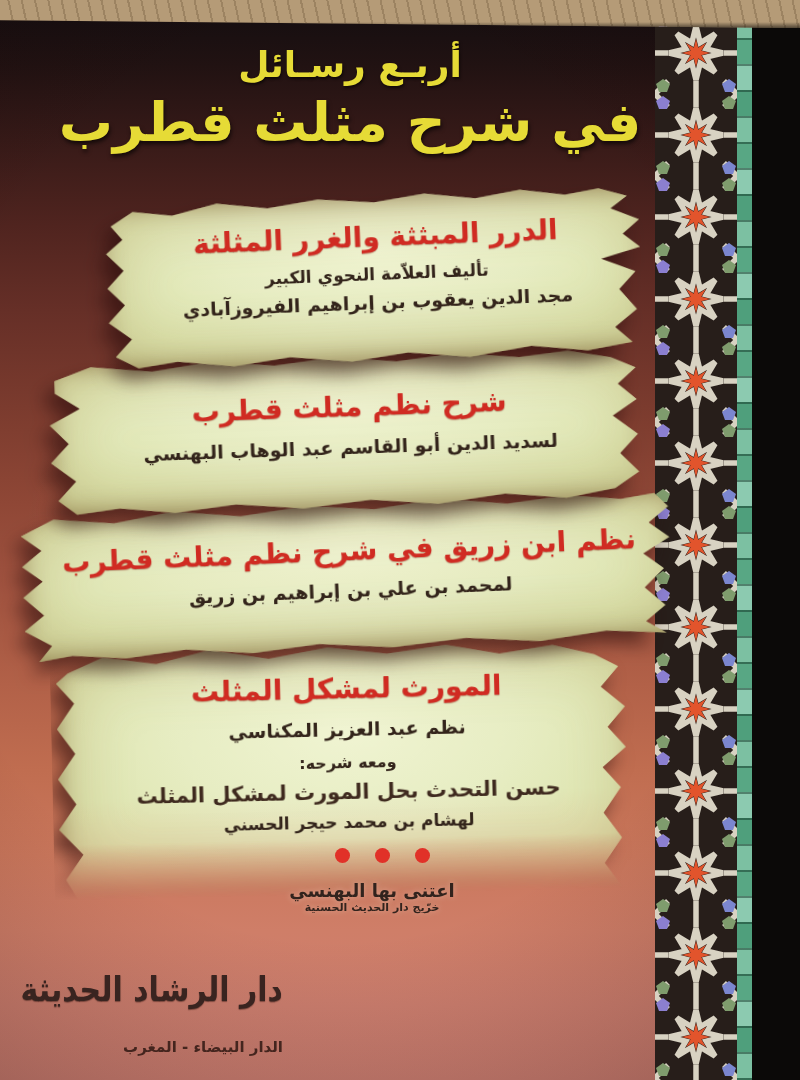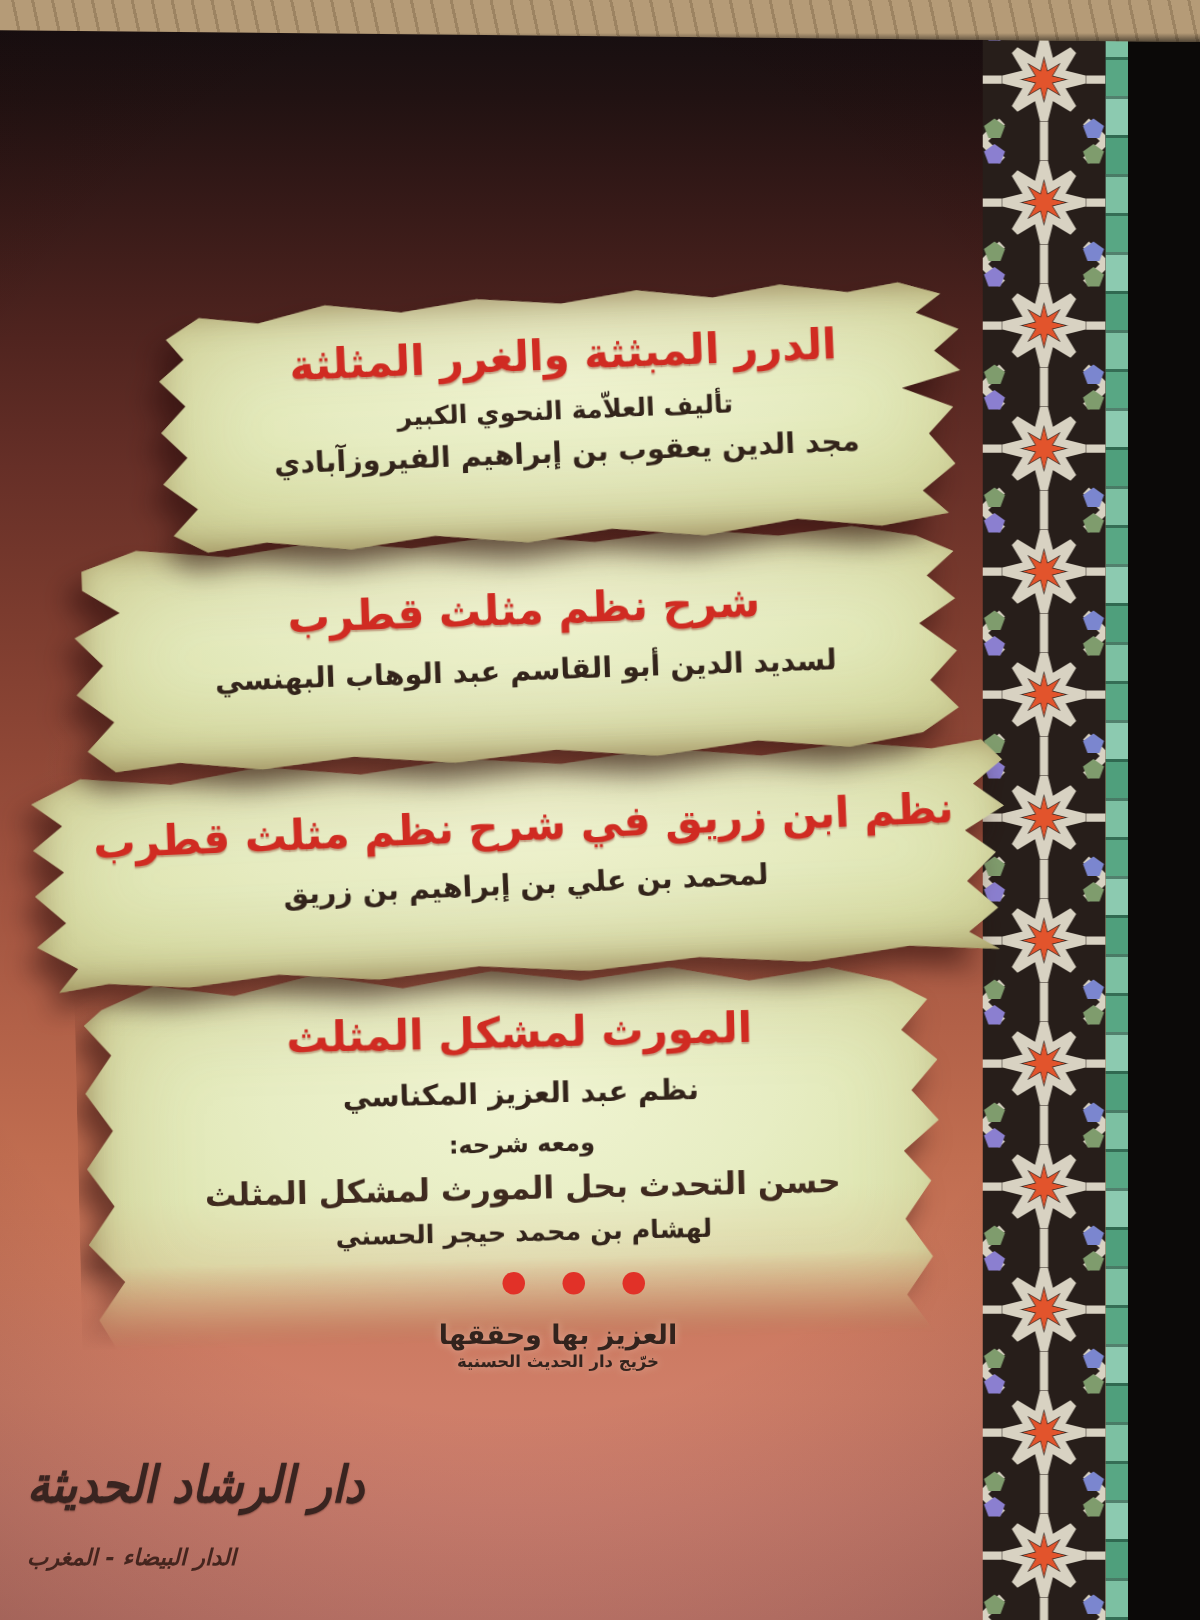--- a/index.html
+++ b/index.html
@@ -84,25 +84,25 @@
   .dot{width:15px;height:15px;border-radius:50%;background:#e13128;}
 
   
   .credits{position:absolute;top:880px;left:72px;width:600px;text-align:center;z-index:15;
     color:#32231d;text-shadow:0 0 6px rgba(255,240,220,.4);}
   .credits .intro{font-size:18px;font-weight:bold;margin:0;}
   .credits .name{font-size:26px;font-weight:bold;margin:5px 0 4px;}
   .credits .qual{font-size:11px;font-weight:bold;margin:0;}
 
   
-  .publisher{position:absolute;top:972px;left:18px;width:265px;text-align:left;z-index:15;font-style:italic;}
+  .publisher{position:absolute;top:972px;left:18px;width:265px;text-align:right;z-index:15;}
   .publisher .name{font-family:"DejaVu Serif","DejaVu Sans",serif;font-size:30px;font-weight:bold;
     color:#392420;margin:0;transform:scaleY(1.12);letter-spacing:-1px;
     text-shadow:0 1px 1px rgba(40,15,10,.45);}
-  .publisher .loc{font-size:15px;font-weight:bold;color:#44251e;margin:21px 0 0;}
+  .publisher .loc{font-size:15px;font-weight:bold;color:#44251e;margin:31px 0 0;}
 </style>
 </head>
 <body>
 
 <div class="stage">
 
   <div class="black-band"></div>
 
   <div class="cover"></div>
 
@@ -122,20 +122,24 @@
           <polygon fill="#8b7fd0" points="8,2 15,7 12,15 4,15 1,7"></polygon>
           <polygon fill="#7f9c6d" points="74,2 81,7 78,15 70,15 67,7"></polygon>
           <polygon fill="#7f9c6d" points="8,67 15,72 12,80 4,80 1,72"></polygon>
           <polygon fill="#7b86cf" points="74,67 81,72 78,80 70,80 67,72"></polygon>
         </pattern>
       </defs>
       <rect x="0" y="0" width="100%" height="100%" fill="url(#zel)"></rect>
     </svg>
   </div>
 
+  <div class="titles">
+    <p class="series-title">أربـع رسـائل</p>
+    <p class="main-title">في شرح مثلث قطرب</p>
+  </div>
 
   <div class="scroll-wrap" id="scroll1">
     <div class="scroll">
       <div class="burn"></div>
       <div class="scroll-content">
         <p class="scroll-title">الدرر المبثثة والغرر المثلثة</p>
         <p class="scroll-line">تأليف العلاّمة النحوي الكبير</p>
         <p class="scroll-line">مجد الدين يعقوب بن إبراهيم الفيروزآبادي</p>
       </div>
     </div>
@@ -174,21 +178,21 @@
     </div>
   </div>
 
   <div class="dots">
     <span class="dot"></span>
     <span class="dot"></span>
     <span class="dot"></span>
   </div>
 
   <div class="credits">
-    <p class="intro">العزيز بها وحققها</p>
+    <p class="intro">اعتنى بها البهنسي</p>
     <p class="qual">خرّيج دار الحديث الحسنية</p>
   </div>
 
   <div class="publisher">
     <p class="name">دار الرشاد الحديثة</p>
     <p class="loc">الدار البيضاء - المغرب</p>
   </div>
 
   <div class="cardboard"></div>
 

